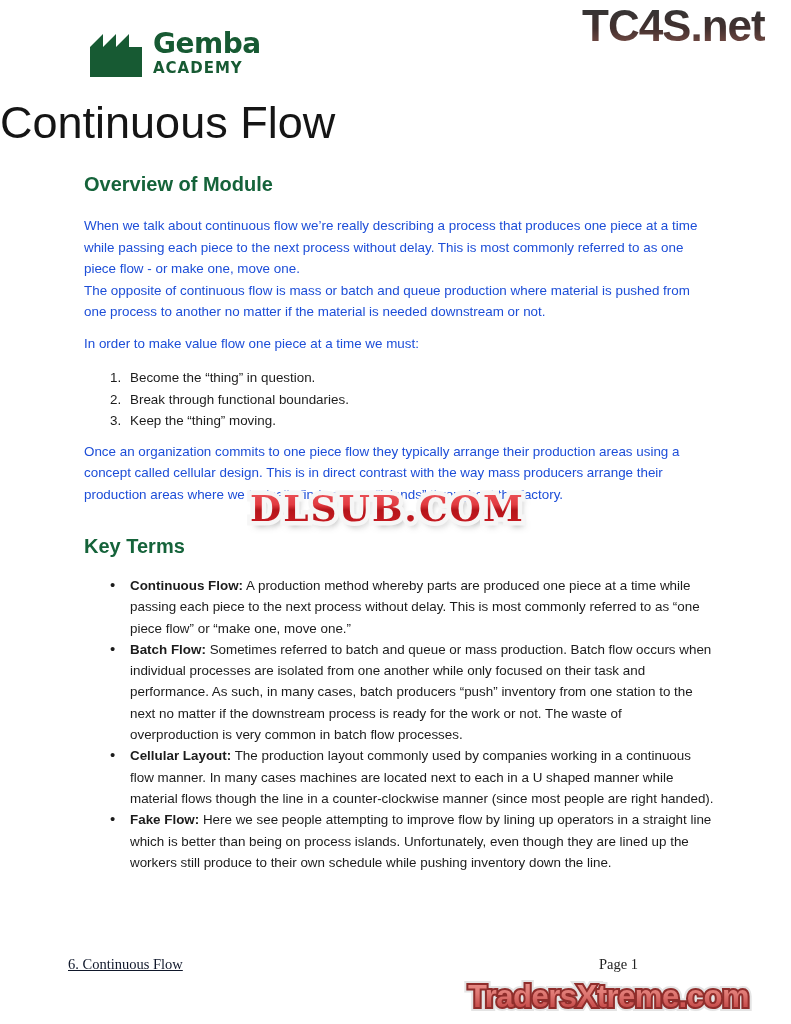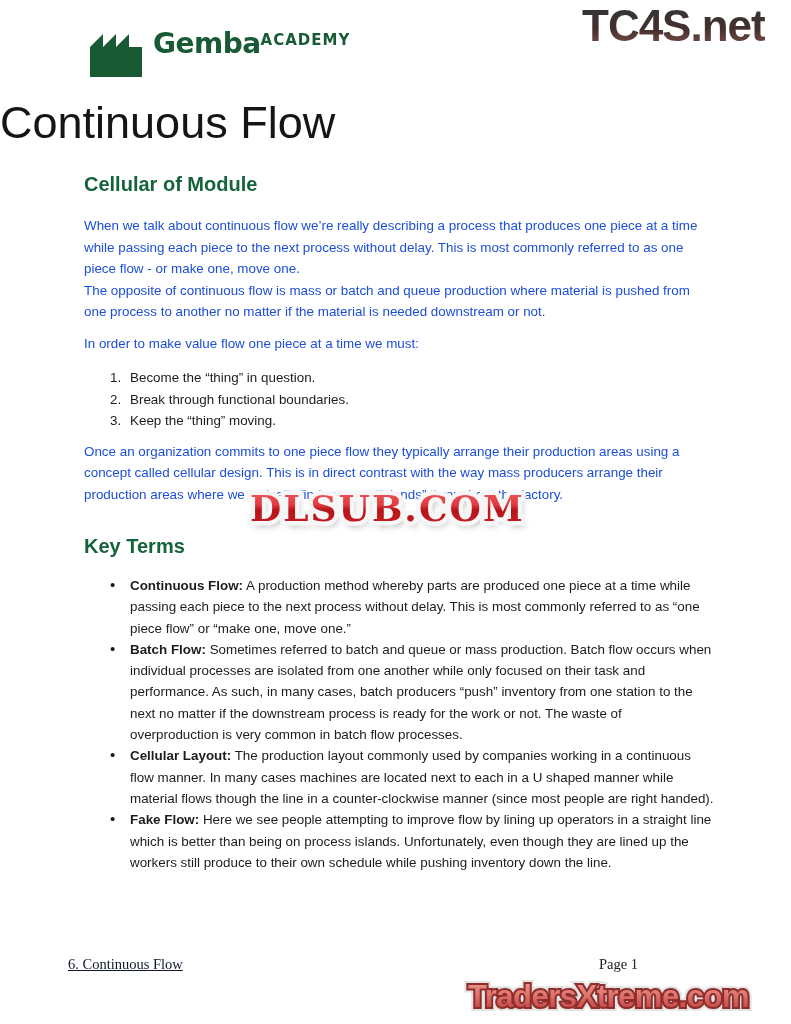--- a/index.html
+++ b/index.html
@@ -3,23 +3,23 @@
 <meta charset="utf-8">
 <style>
   html,body{margin:0;padding:0;}
   body{
     width:791px;height:1024px;position:relative;background:#ffffff;
     font-family:"Liberation Sans",sans-serif;color:#1c1c1c;overflow:hidden;
   }
   
   .logo{position:absolute;left:90px;top:30px;display:flex;align-items:flex-start;gap:9px;}
   .logo svg{display:block;}
-  .logo-text{display:flex;flex-direction:row;line-height:1;}
+  .logo-text{display:flex;flex-direction:column;line-height:1;}
   .logo-brand{font-family:"DejaVu Sans",sans-serif;font-weight:bold;font-size:28px;color:var(--brand-green,#175a33);letter-spacing:-0.5px;}
-  .logo-sub{font-family:"DejaVu Sans",sans-serif;font-weight:bold;font-size:15px;color:var(--brand-green,#175a33);letter-spacing:1px;margin-top:3px;text-align:center;}
+  .logo-sub{font-family:"DejaVu Sans",sans-serif;font-weight:bold;font-size:15px;color:var(--brand-green,#175a33);letter-spacing:1px;margin-top:3px;}
   
   .wm-tc4s{
     position:absolute;left:582px;top:1px;white-space:nowrap;
     font-family:"Liberation Sans",sans-serif;font-weight:bold;font-size:44px;letter-spacing:-1px;
     background:linear-gradient(180deg,#353535 15%,#42302e 55%,var(--tc4s-brown,#8a564e) 100%);
     -webkit-background-clip:text;background-clip:text;color:transparent;
   }
   .wm-dlsub{position:absolute;left:250px;top:487px;width:300px;height:56px;}
   .wm-dlsub span{
     position:absolute;left:0;top:0;white-space:nowrap;
@@ -82,21 +82,21 @@
     <span class="logo-sub">ACADEMY</span>
   </span>
 </div>
 
 <div class="wm-tc4s">TC4S.net</div>
 
 <div class="doc-title">Continuous Flow</div>
 
 <div class="content">
 
-  <h2 class="h-green">Cellular of Module</h2>
+  <h2 class="h-green">Overview of Module</h2>
 
   <p class="para p1">When we talk about continuous flow we’re really describing a process that produces one piece at a time while passing each piece to the next process without delay.  This is most commonly referred to as one piece flow - or make one, move one.</p>
 
   <p class="para p2">The opposite of continuous flow is mass or batch and queue production where material is pushed from one process to another no matter if the material is needed downstream or not.</p>
 
   <p class="para p3">In order to make value flow one piece at a time we must:</p>
 
   <div class="olist">
     <div class="oli">
       <span class="num">1.</span><span>Become the “thing” in question.</span>

